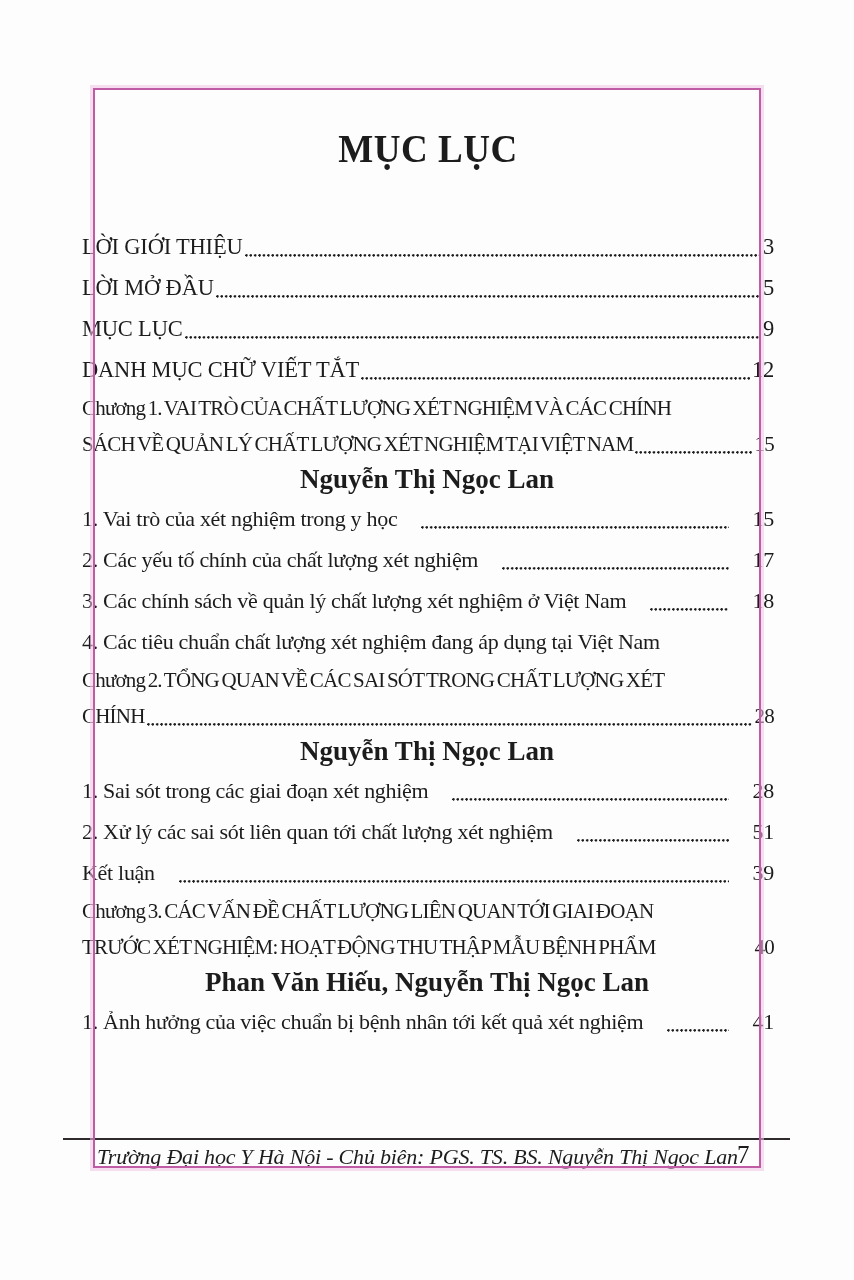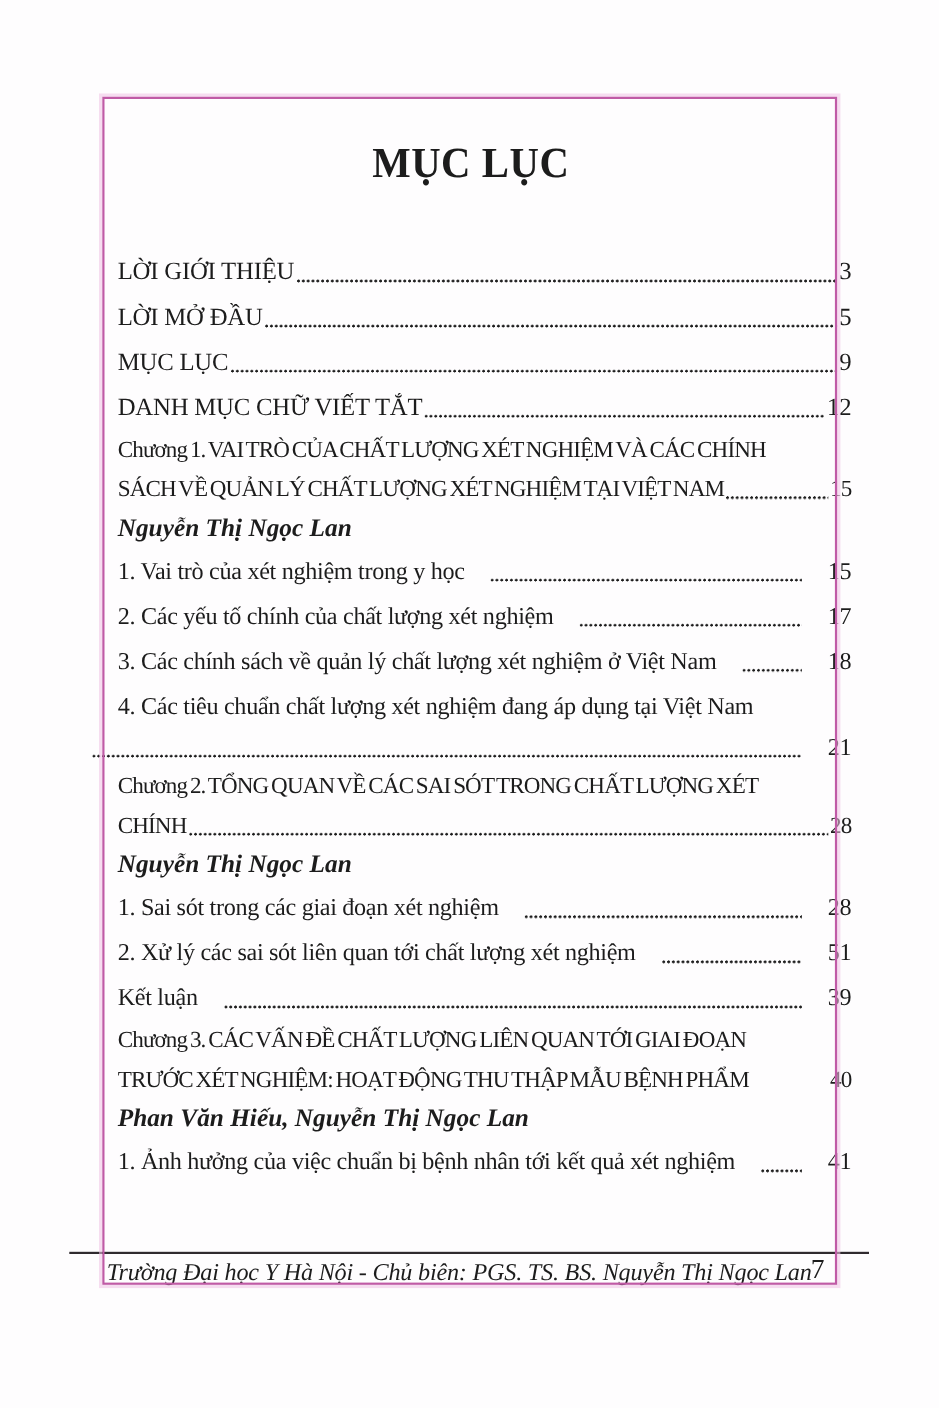--- a/index.html
+++ b/index.html
@@ -28,22 +28,22 @@
     letter-spacing:0.5px;
     transform:scaleX(0.95);
   }
   .rows{margin-top:54px;}
   .row{display:flex;height:41px;line-height:41px;}
   .row.mid{height:37px;line-height:37px;}
   .row.tight{height:34px;line-height:34px;}
   .caps{font-size:22.5px;letter-spacing:-0.2px;}
   .chapter{font-size:21px;letter-spacing:-0.8px;word-spacing:-2px;}
   .item{font-size:22px;letter-spacing:-0.3px;gap:22px;}
-  .row.author{font-size:23px;font-weight:700;font-style:italic;justify-content:flex-start;padding-right:2px;}
-  .label{white-space:nowrap;margin-left:25px;}
+  .row.author{font-size:27px;font-weight:700;justify-content:center;padding-right:2px;}
+  .label{white-space:nowrap;}
   .dots{flex:1 1 auto;min-width:6px;position:relative;}
   .dots::after{
     content:"";
     position:absolute;left:2px;right:2px;bottom:10px;height:3px;
     background-image:radial-gradient(circle at 1.4px 1.4px, var(--text) 1.05px, transparent 1.45px);
     background-size:4.4px 3px;
     background-repeat:repeat-x;
   }
   .row.tight .dots::after{bottom:7px;}
   .spacer{flex:1 1 auto;}
@@ -116,24 +116,20 @@
         <span class="page">17</span>
       </div>
       <div class="row item">
         <span class="label">3. Các chính sách về quản lý chất lượng xét nghiệm ở Việt Nam</span>
         <span class="dots"></span>
         <span class="page">18</span>
       </div>
       <div class="row item">
         <span class="label">4. Các tiêu chuẩn chất lượng xét nghiệm đang áp dụng tại Việt Nam</span>
       </div>
-      <div class="row item tight">
-        <span class="dots"></span>
-        <span class="page">21</span>
-      </div>
       <div class="row chapter mid">
         <span class="label">Chương 2. TỔNG QUAN VỀ CÁC SAI SÓT TRONG CHẤT LƯỢNG XÉT</span>
       </div>
       <div class="row chapter tight">
         <span class="label">CHÍNH</span>
         <span class="dots"></span>
         <span class="page">28</span>
       </div>
       <div class="row  author mid">
         <span class="label">Nguyễn Thị Ngọc Lan</span>

